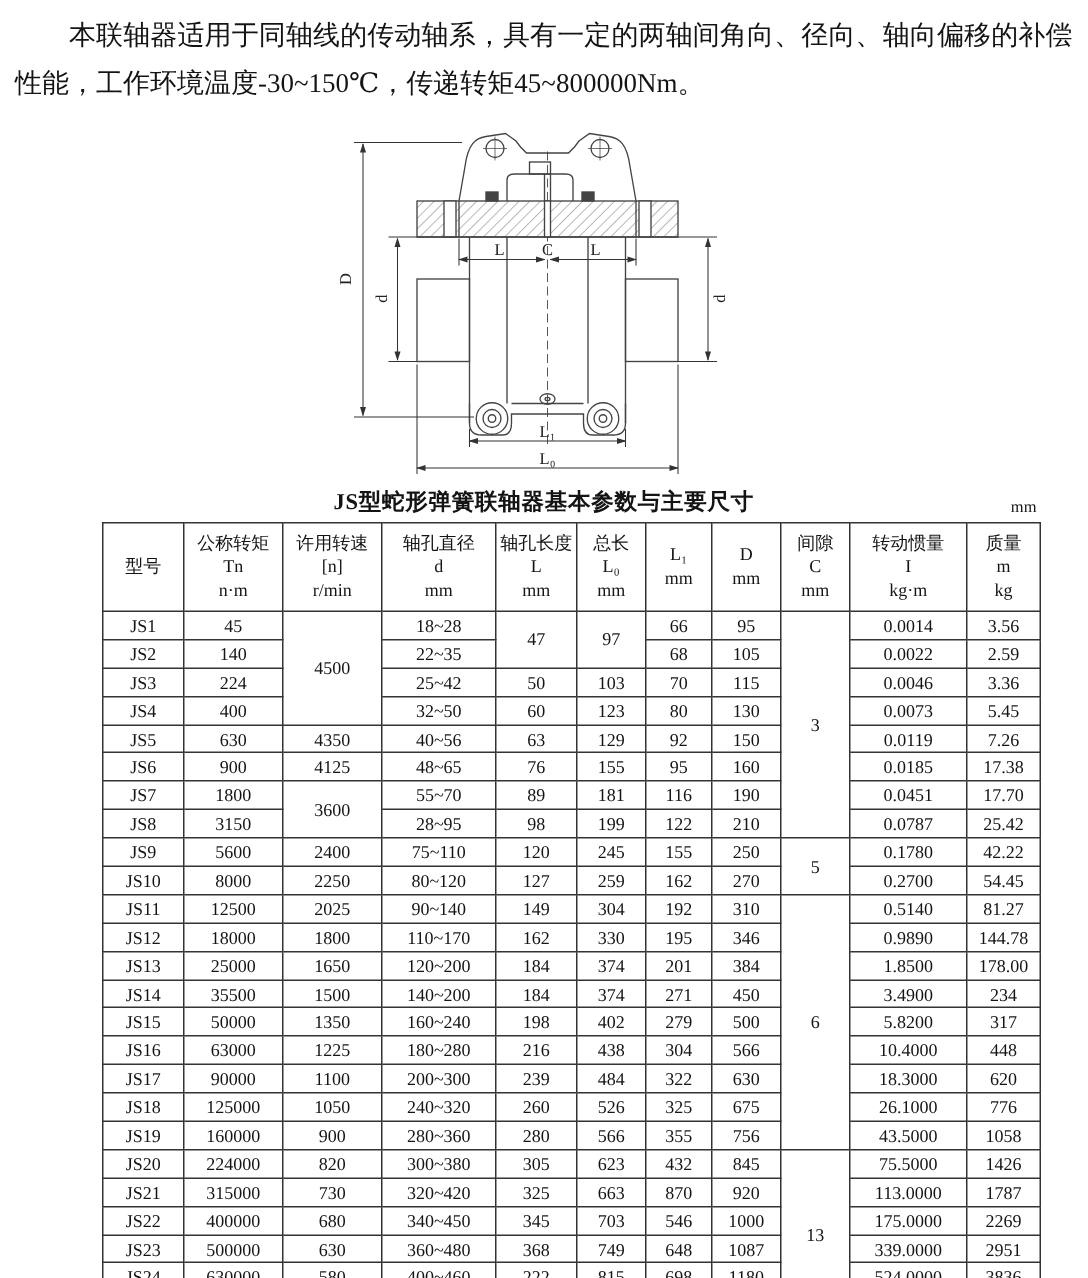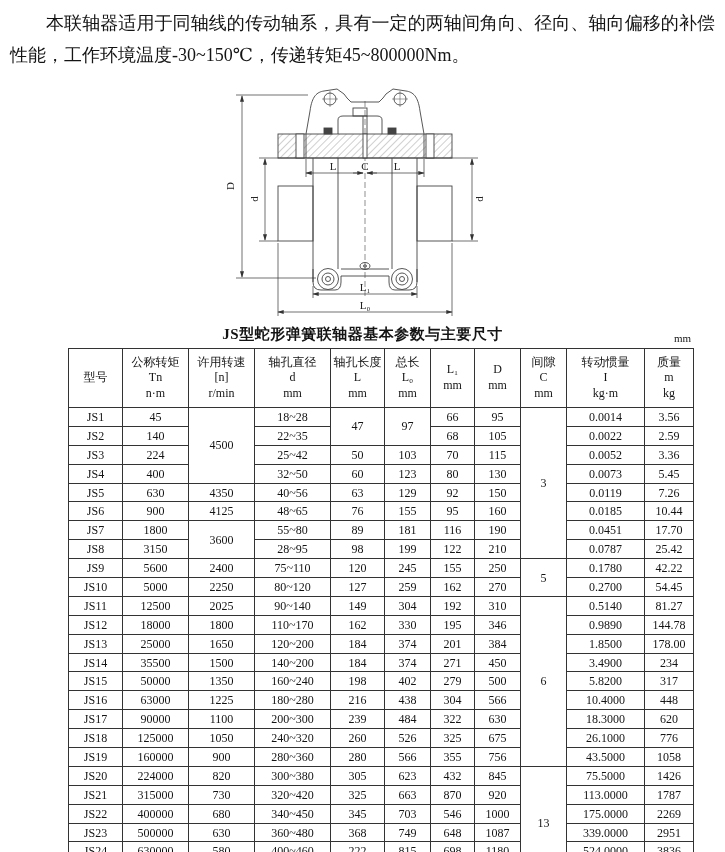--- a/index.html
+++ b/index.html
@@ -212,21 +212,21 @@
         <td>2.59</td>
       </tr>
       <tr>
         <td>JS3</td>
         <td>224</td>
         <td>25~42</td>
         <td>50</td>
         <td>103</td>
         <td>70</td>
         <td>115</td>
-        <td>0.0052</td>
+        <td>0.0046</td>
         <td>3.36</td>
       </tr>
       <tr>
         <td>JS4</td>
         <td>400</td>
         <td>32~50</td>
         <td>60</td>
         <td>123</td>
         <td>80</td>
         <td>130</td>
@@ -248,27 +248,27 @@
       <tr>
         <td>JS6</td>
         <td>900</td>
         <td>4125</td>
         <td>48~65</td>
         <td>76</td>
         <td>155</td>
         <td>95</td>
         <td>160</td>
         <td>0.0185</td>
-        <td>10.44</td>
+        <td>17.38</td>
       </tr>
       <tr>
         <td>JS7</td>
         <td>1800</td>
         <td rowspan="2">3600</td>
-        <td>55~80</td>
+        <td>55~70</td>
         <td>89</td>
         <td>181</td>
         <td>116</td>
         <td>190</td>
         <td>0.0451</td>
         <td>17.70</td>
       </tr>
       <tr>
         <td>JS8</td>
         <td>3150</td>
@@ -288,21 +288,21 @@
         <td>120</td>
         <td>245</td>
         <td>155</td>
         <td>250</td>
         <td rowspan="2">5</td>
         <td>0.1780</td>
         <td>42.22</td>
       </tr>
       <tr>
         <td>JS10</td>
-        <td>5000</td>
+        <td>8000</td>
         <td>2250</td>
         <td>80~120</td>
         <td>127</td>
         <td>259</td>
         <td>162</td>
         <td>270</td>
         <td>0.2700</td>
         <td>54.45</td>
       </tr>
       <tr>

